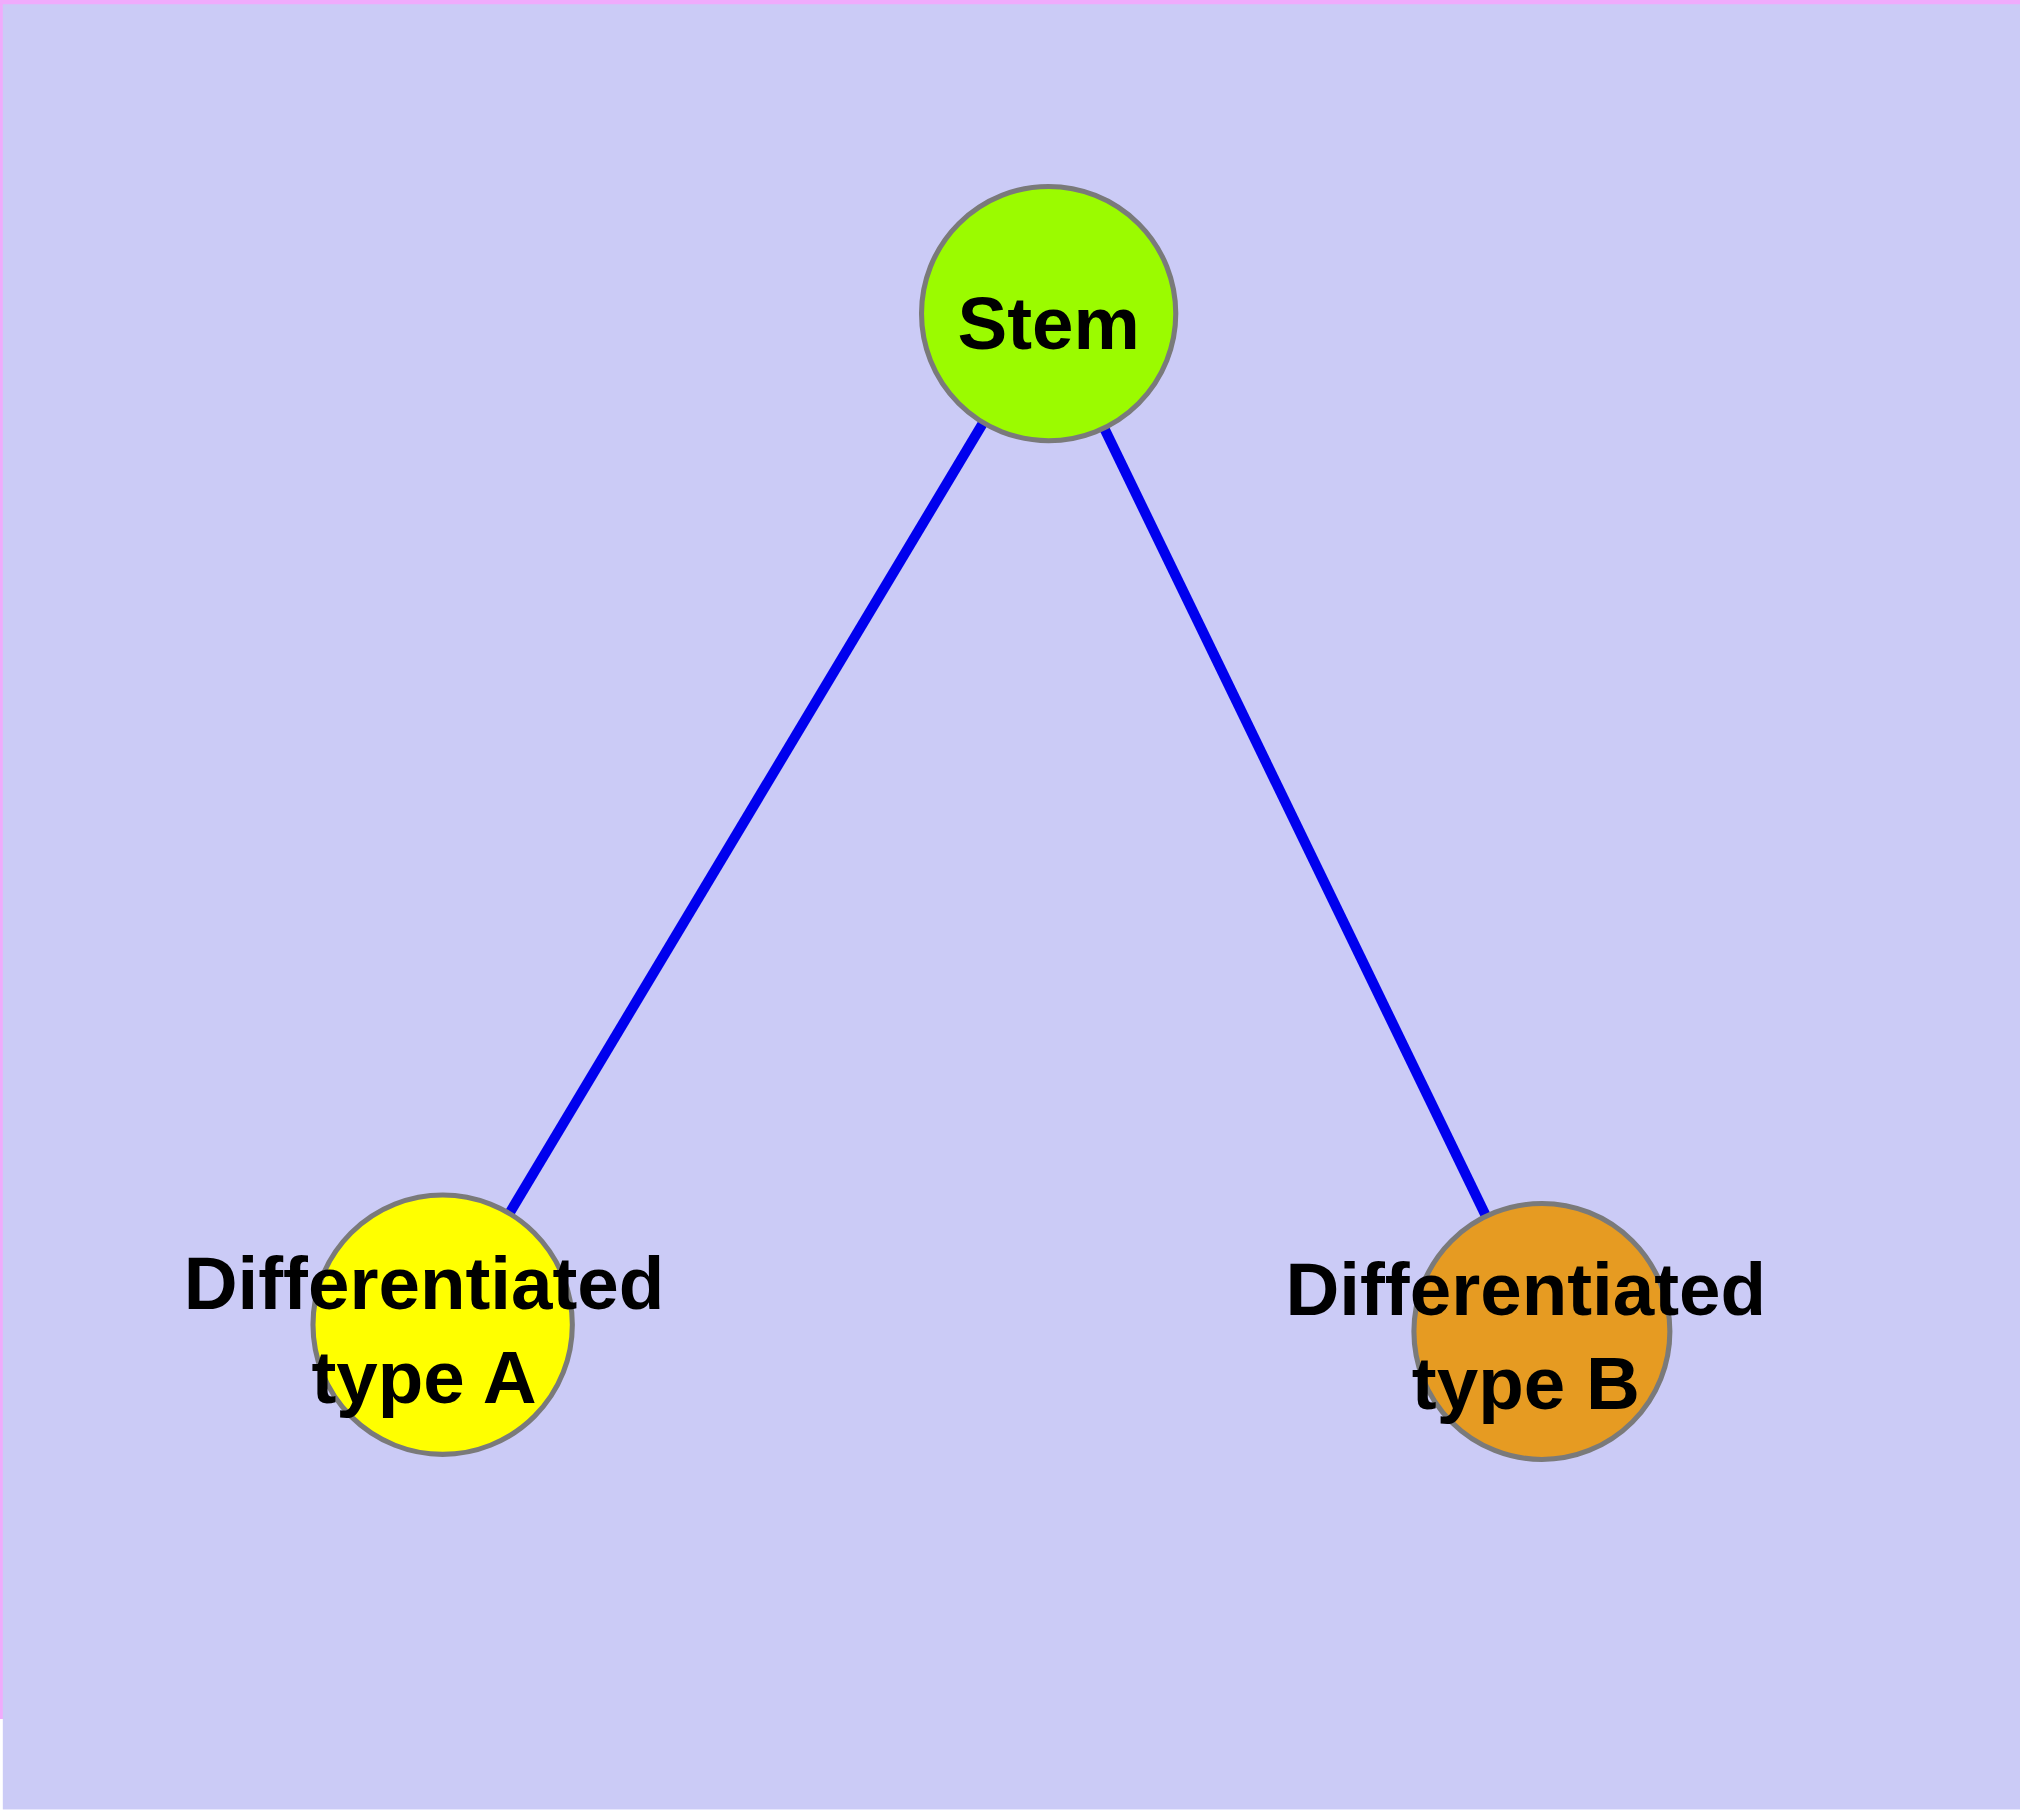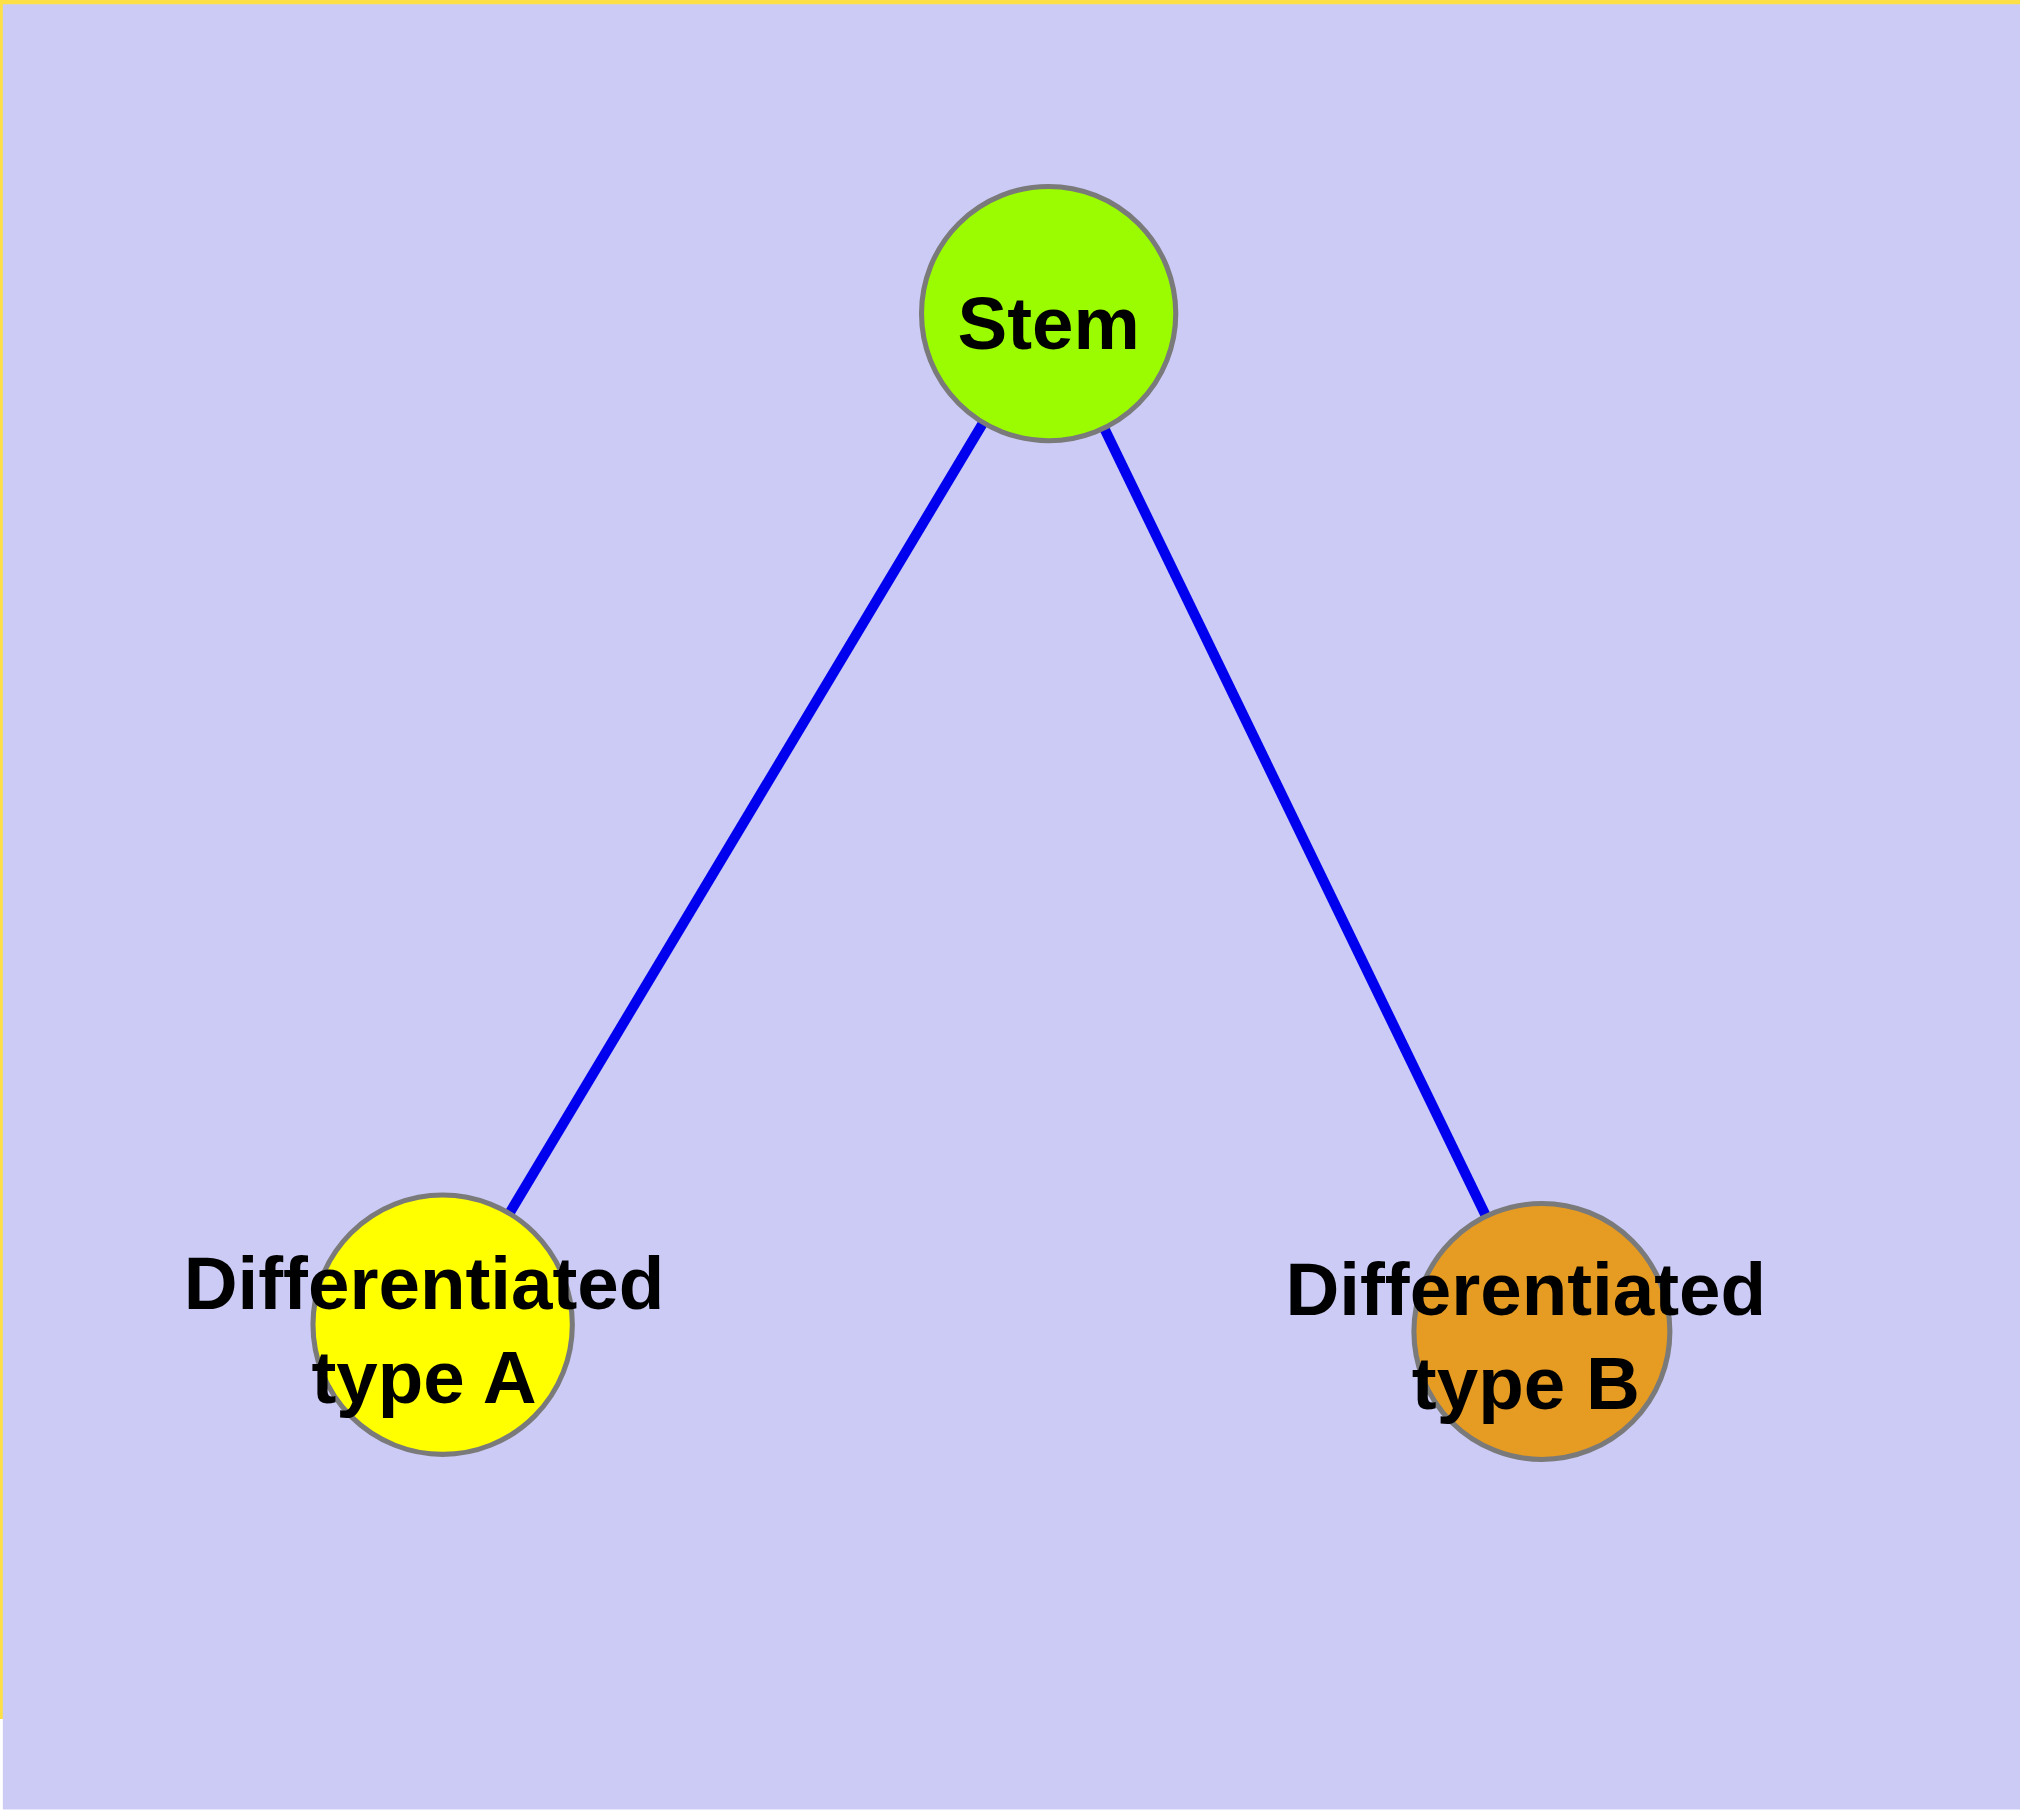--- a/index.html
+++ b/index.html
@@ -7,21 +7,21 @@
     padding: 0;
     background: #ffffff;
     width: 2021px;
     height: 1812px;
     overflow: hidden;
   }
   #stage {
     position: relative;
     width: 2021px;
     height: 1719px;
-    background: #fde047;
+    background: #f0abfc;
   }
   #graph-svg {
     position: absolute;
     left: 0;
     top: 0;
     width: 2021px;
     height: 1812px;
     display: block;
   }
   .node-circle {

